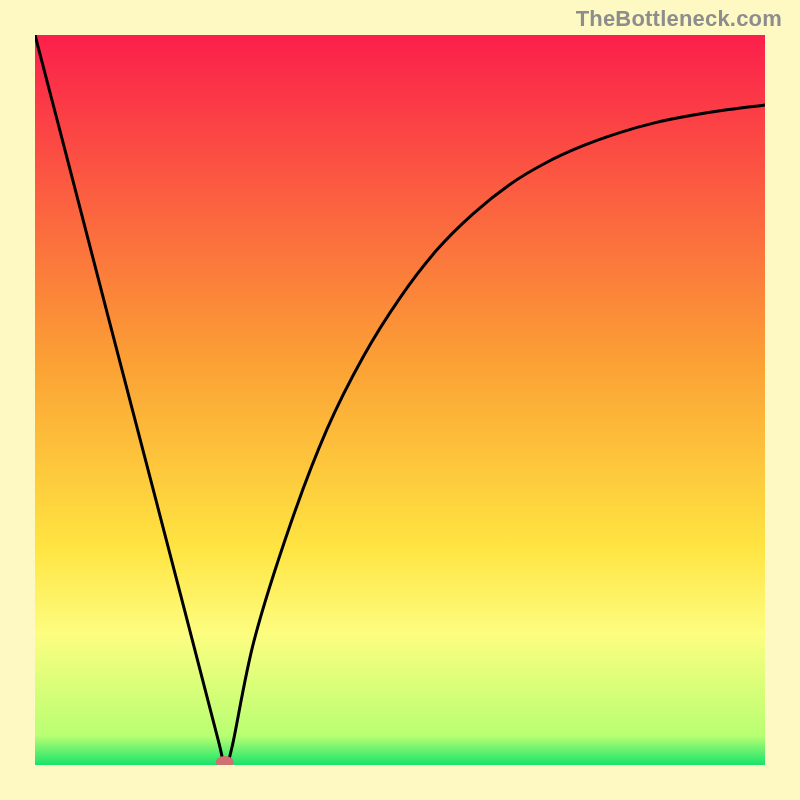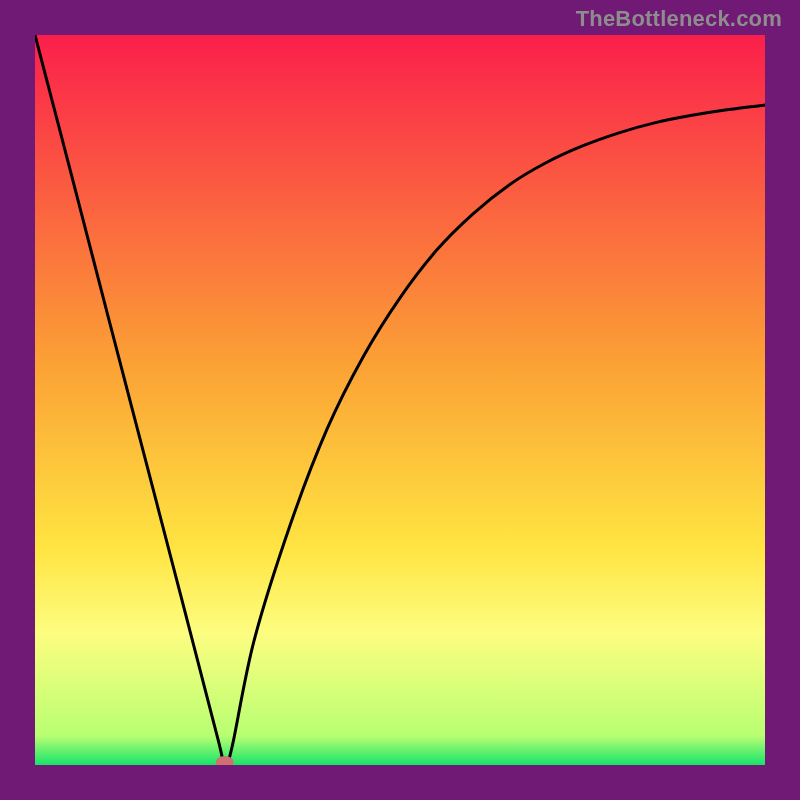--- a/index.html
+++ b/index.html
@@ -9,21 +9,21 @@
     height: 800px;
     background: #000;
     overflow: hidden;
   }
   .frame {
     position: absolute;
     left: 0;
     top: 0;
     width: 800px;
     height: 800px;
-    background: #701a75;
+    background: #fef9c3;
   }
   .plot {
     position: absolute;
     left: 35px;
     top: 35px;
     width: 730px;
     height: 730px;
   }
   .watermark {
     position: absolute;

